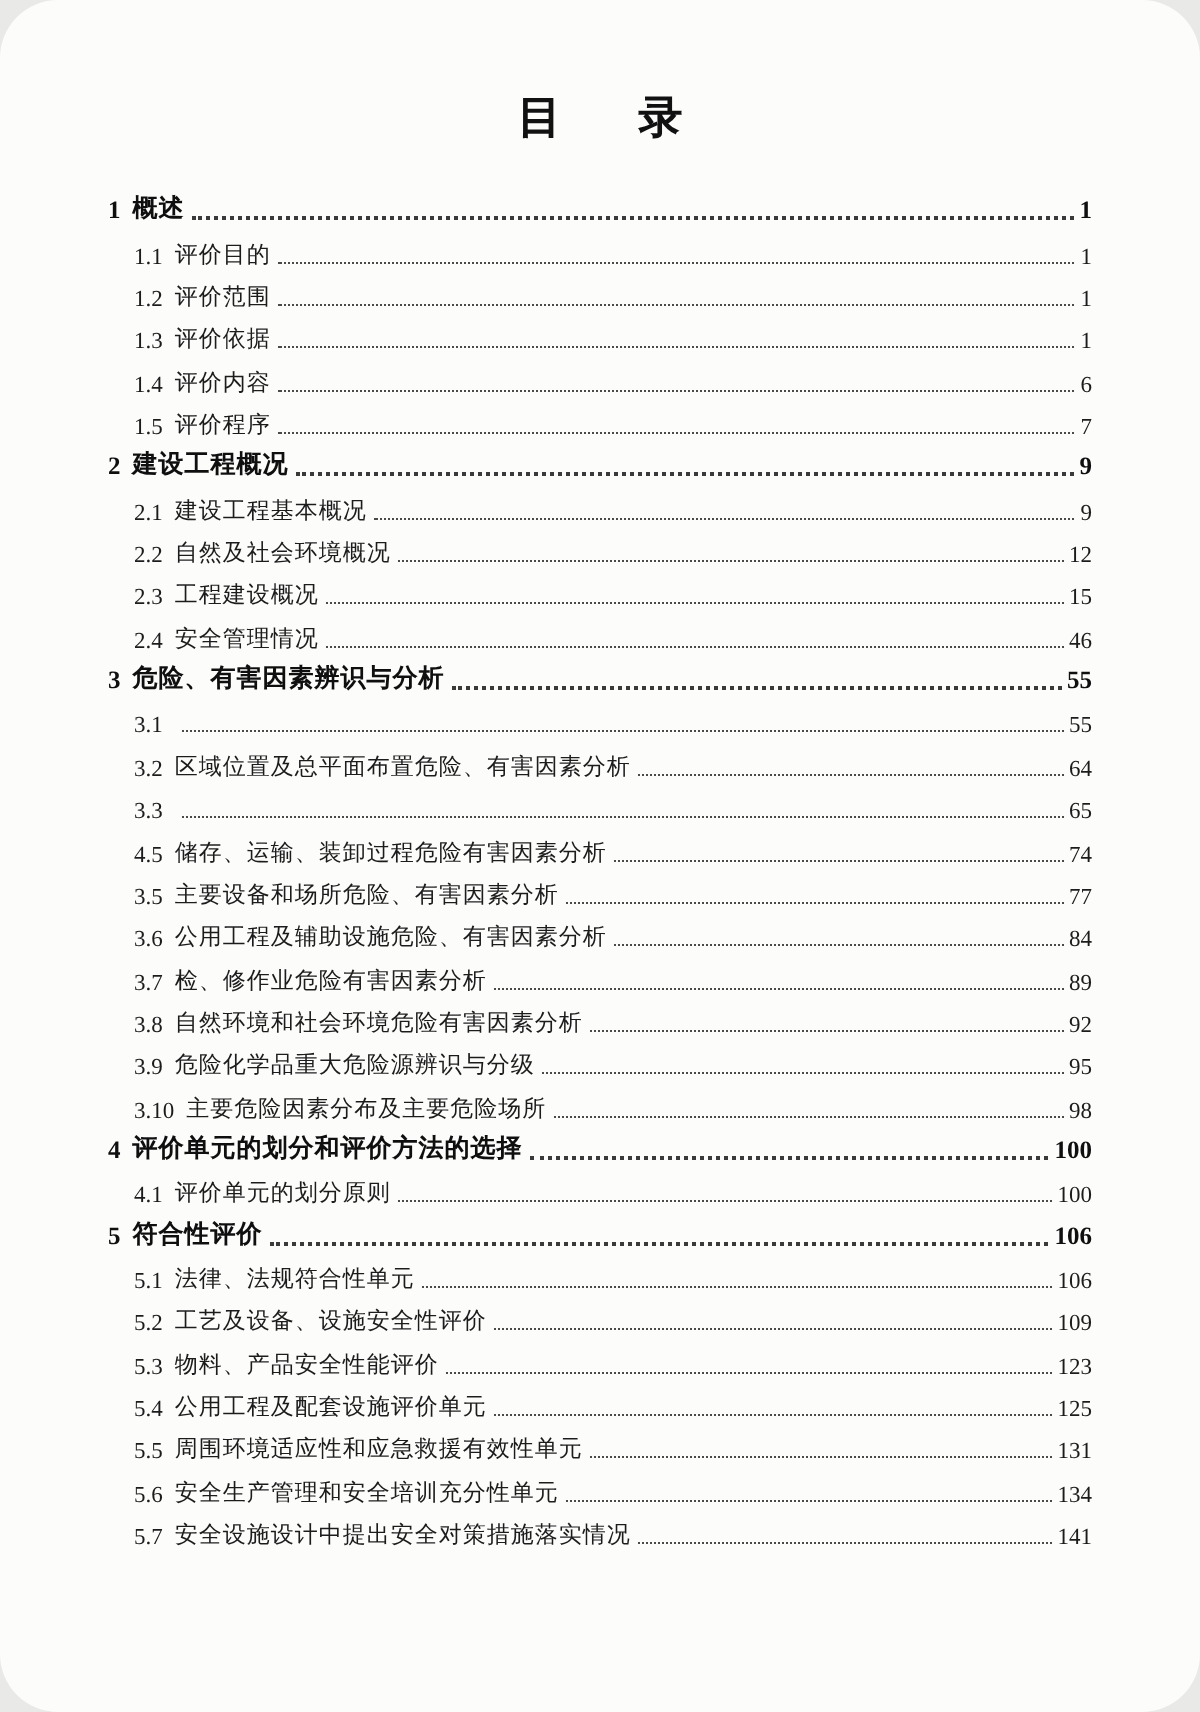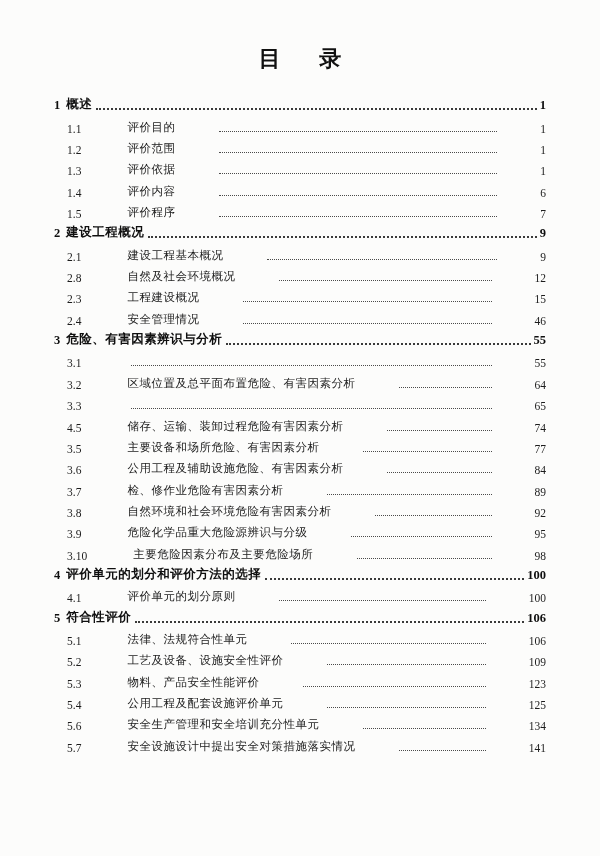--- a/index.html
+++ b/index.html
@@ -8,20 +8,21 @@
     background:#e9e9e7;
     font-family:"Liberation Serif","DejaVu Serif",serif;
   }
   .page{
     position:relative;
     width:600px;height:856px;
     background:#fcfcfb;
     box-sizing:border-box;
     color:#1c1c1c;
     overflow:hidden;
+    border-radius:29px;
   }
   .title{
     margin:0;
     padding-top:44px;
     text-align:center;
     font-size:22px;
     font-weight:bold;
     letter-spacing:0.75em;
     text-indent:0.75em; 
     color:#111;
@@ -36,21 +37,20 @@
     font-size:11.5px;
     white-space:nowrap;
   }
   .row.lvl1{
     font-weight:bold;
     font-size:12.5px;
     color:#0f0f0f;
   }
   .row.lvl2{
     padding-left:13px;
-    gap:40px;
   }
   .num{
     flex:0 0 auto;
     margin-right:6px;
   }
   .label{
     flex:0 0 auto;
     letter-spacing:0.5px;
     margin-top:12px;
   }
@@ -115,21 +115,21 @@
     <span class="dots"></span>
     <span class="pagenum">9</span>
   </div>
       <div class="row lvl2">
     <span class="num">2.1</span>
     <span class="label">建设工程基本概况</span>
     <span class="dots"></span>
     <span class="pagenum">9</span>
   </div>
       <div class="row lvl2">
-    <span class="num">2.8</span>
+    <span class="num">2.2</span>
     <span class="label">自然及社会环境概况</span>
     <span class="dots"></span>
     <span class="pagenum">12</span>
   </div>
       <div class="row lvl2">
     <span class="num">2.3</span>
     <span class="label">工程建设概况</span>
     <span class="dots"></span>
     <span class="pagenum">15</span>
   </div>
@@ -237,20 +237,26 @@
     <span class="num">5.3</span>
     <span class="label">物料、产品安全性能评价</span>
     <span class="dots"></span>
     <span class="pagenum">123</span>
   </div>
       <div class="row lvl2">
     <span class="num">5.4</span>
     <span class="label">公用工程及配套设施评价单元</span>
     <span class="dots"></span>
     <span class="pagenum">125</span>
+  </div>
+      <div class="row lvl2">
+    <span class="num">5.5</span>
+    <span class="label">周围环境适应性和应急救援有效性单元</span>
+    <span class="dots"></span>
+    <span class="pagenum">131</span>
   </div>
       <div class="row lvl2">
     <span class="num">5.6</span>
     <span class="label">安全生产管理和安全培训充分性单元</span>
     <span class="dots"></span>
     <span class="pagenum">134</span>
   </div>
       <div class="row lvl2">
     <span class="num">5.7</span>
     <span class="label">安全设施设计中提出安全对策措施落实情况</span>

